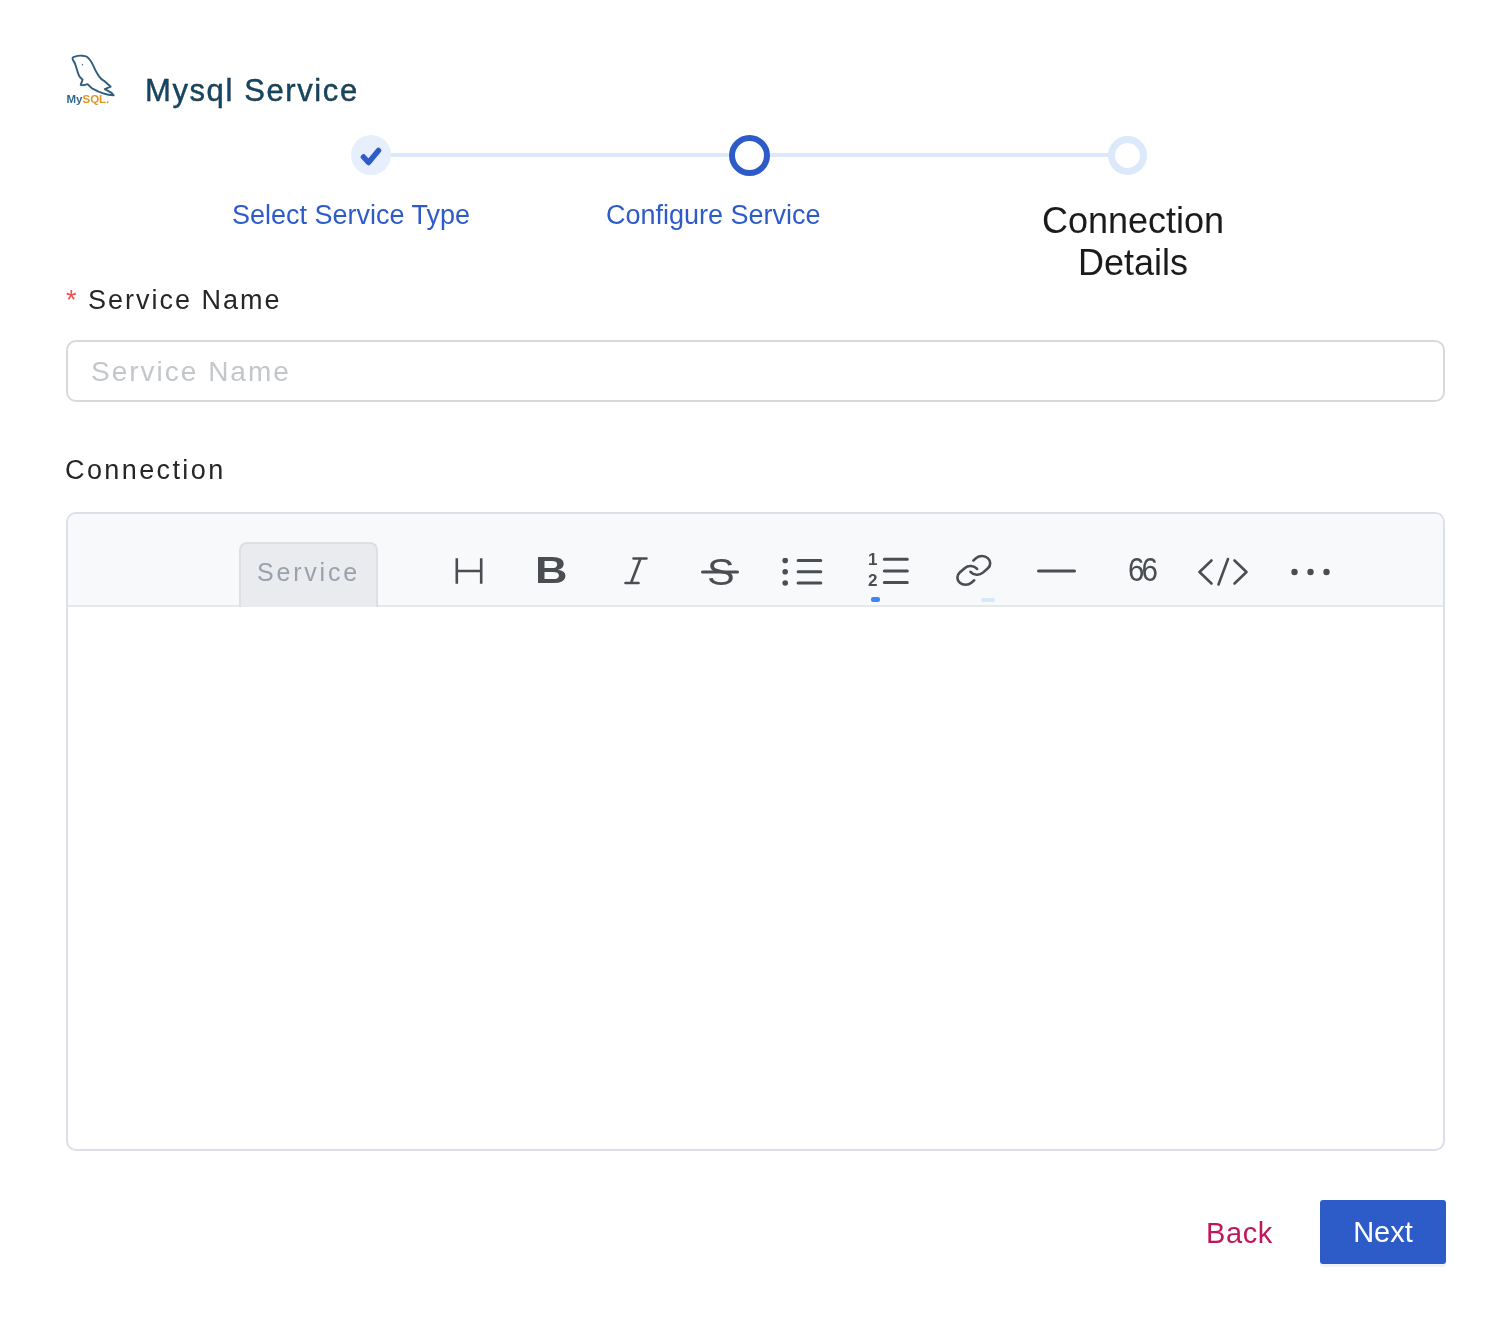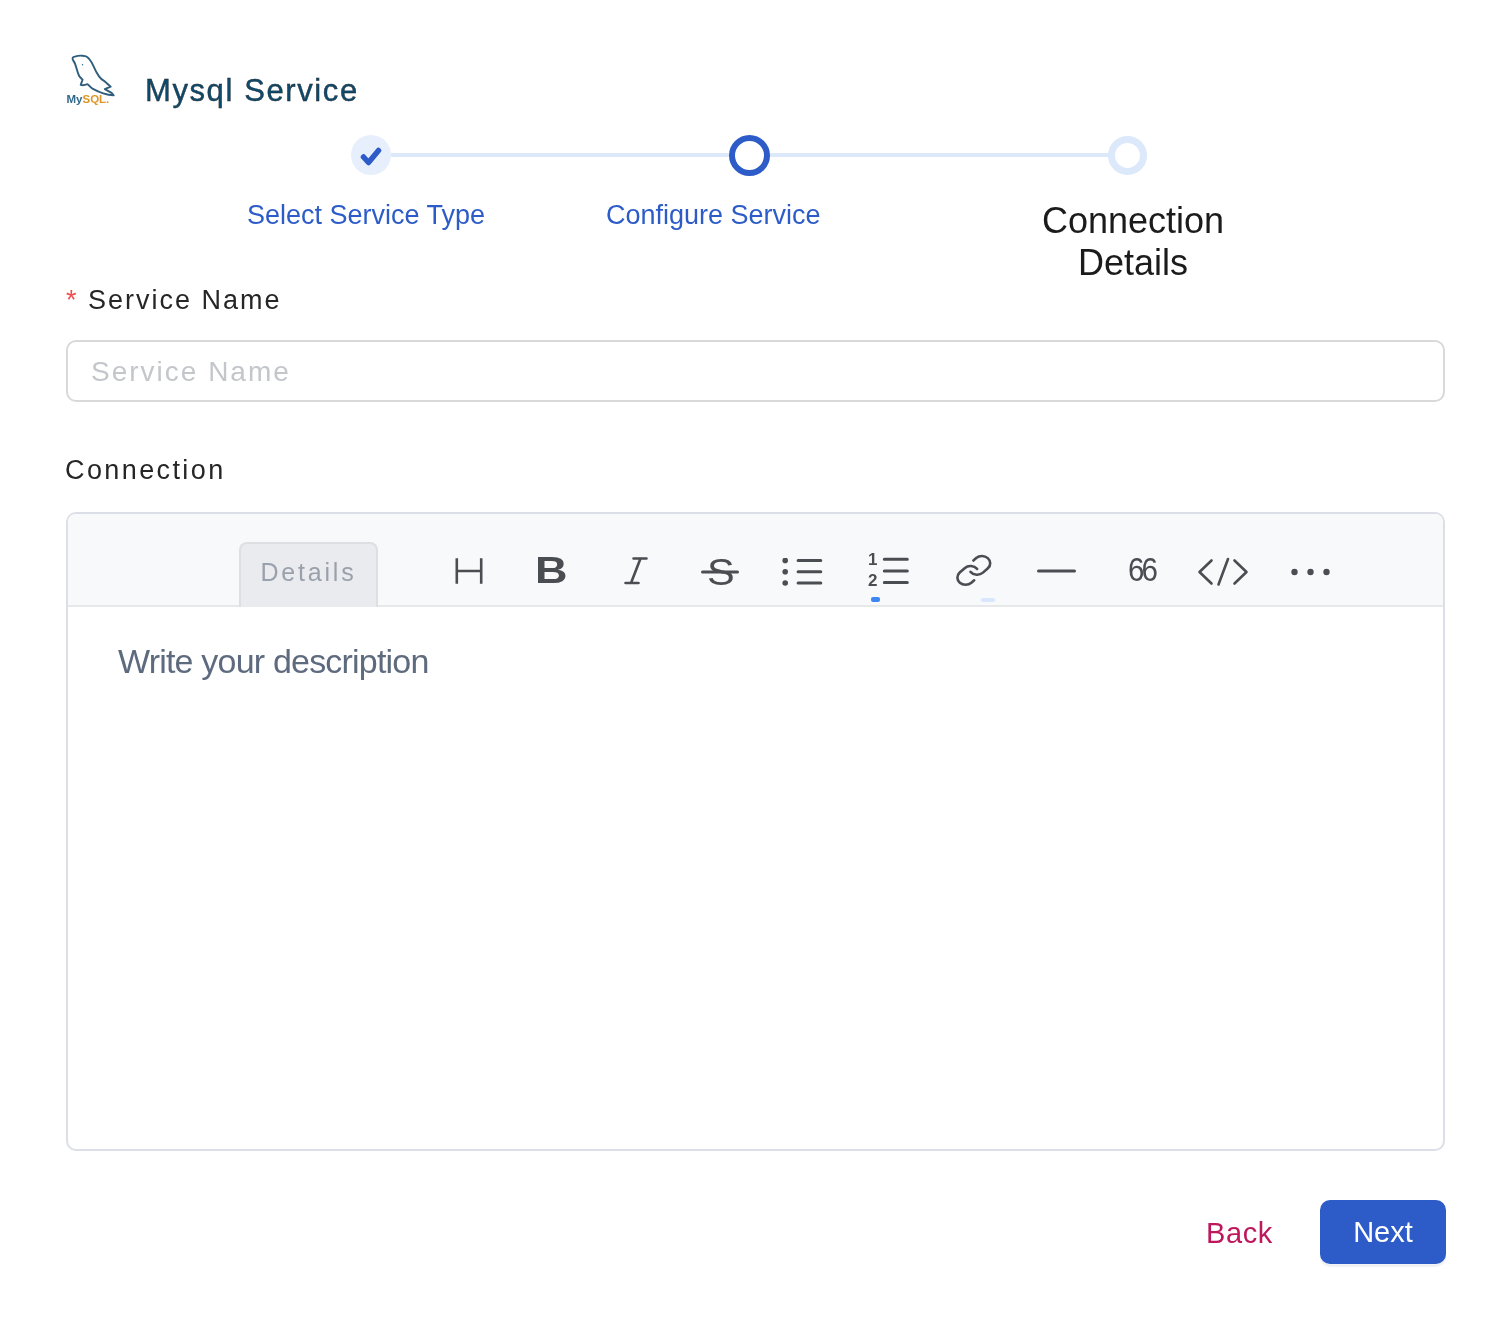--- a/index.html
+++ b/index.html
@@ -25,37 +25,37 @@
 <div class="abs" style="left:769px;top:153px;width:340px;height:4px;background:#dbe9fb;"></div>
 
 <div class="abs" style="left:351px;top:135px;width:40px;height:40px;border-radius:50%;background:#e7effc;">
   <svg width="40" height="40" viewBox="0 0 40 40">
       <path d="M12.5 22 L17.5 27.5 L27.5 15.5" stroke="#2d5cc8" stroke-width="5.5" fill="none" stroke-linecap="round" stroke-linejoin="round"></path>
     </svg>
 </div>
 <div class="abs" style="left:728.5px;top:134.5px;width:41px;height:41px;border-radius:50%;background:#ffffff;border:6.5px solid #2d5cc8;box-sizing:border-box;"></div>
 <div class="abs" style="left:1108px;top:136px;width:39px;height:39px;border-radius:50%;background:#ffffff;border:7px solid #dbe9fb;box-sizing:border-box;"></div>
 
-<div class="abs" style="left:216px;top:200px;width:300px;text-align:center;font-size:27px;color:#2d5cc8;">Select Service Type</div>
+<div class="abs" style="left:232px;top:200px;width:300px;text-align:left;font-size:27px;color:#2d5cc8;">Select Service Type</div>
 <div class="abs" style="left:606px;top:200px;width:300px;text-align:left;font-size:27px;color:#2d5cc8;">Configure Service</div>
 <div class="abs" style="left:983px;top:200px;width:300px;text-align:center;font-size:36px;color:#1b1b1b;">Connection Details</div>
 
 <div class="abs" style="left:66px;top:285px;font-size:27px;color:#262626;letter-spacing:2px;"><span style="color:#f25050;">*</span> Service Name</div>
 <div class="abs" style="left:66px;top:340px;width:1379px;height:62px;border:2px solid #d9d9d9;border-radius:10px;box-sizing:border-box;">
   <div class="abs" style="left:23px;top:14px;font-size:28px;color:#c3c6cb;letter-spacing:2px;">Service Name</div>
 </div>
 
 <div class="abs" style="left:65px;top:455px;font-size:27px;color:#262626;letter-spacing:2.4px;">Connection</div>
 
 <div class="abs" style="left:66px;top:512px;width:1379px;height:639px;border:2px solid #dcdfe8;border-radius:10px;box-sizing:border-box;overflow:hidden;background:#ffffff;">
 
   <div class="abs" style="left:0;top:0;width:1375px;height:93px;background:#f8f9fa;border-bottom:2px solid #e7e8ea;box-sizing:border-box;"></div>
 
   <div class="abs" style="left:171px;top:28px;width:139px;height:65px;background:#e9ebee;border:2px solid #dddfe3;border-bottom:none;border-radius:8px 8px 0 0;box-sizing:border-box;text-align:center;">
-    <div style="margin-top:14px;font-size:25px;color:#9aa1ac;letter-spacing:2.8px;">Details</div>
+    <div style="margin-top:14px;font-size:25px;color:#9aa1ac;letter-spacing:2.8px;">Service</div>
   </div>
 
   <svg class="abs" style="left:386px;top:43px;" width="30" height="28" viewBox="0 0 30 28">
       <g stroke="#4a4d52" stroke-width="2.6" fill="none">
         <path d="M2.8 1.2 V26.8 M27.2 1.2 V26.8 M2.8 14 H27.2"></path>
       </g>
     </svg>
 
   <div class="abs" style="left:467px;top:38.6px;font-size:36px;font-weight:700;color:#4a4d52;line-height:36px;transform:scaleX(1.25);transform-origin:left;">B</div>
 
@@ -114,19 +114,18 @@
       <g fill="#4a4d52">
         <circle cx="5.5" cy="4" r="3.2"></circle>
         <circle cx="21.5" cy="4" r="3.2"></circle>
         <circle cx="37.5" cy="4" r="3.2"></circle>
       </g>
     </svg>
 
   <div class="abs" style="left:803px;top:83px;width:9px;height:5px;background:#3d87f5;border-radius:2px;"></div>
   <div class="abs" style="left:913px;top:84px;width:14px;height:4px;background:#d8e7fd;border-radius:2px;"></div>
 
-  <div class="abs" style="left:50px;top:128px;font-size:34px;line-height:38px;color:#5e6a7e;letter-spacing:-0.8px;">Write your description</div>
 </div>
 
 <div class="abs" style="left:1206px;top:1217px;font-size:29px;color:#be185d;letter-spacing:0.6px;">Back</div>
-<div class="abs" style="left:1320px;top:1200px;width:126px;height:64px;background:#2d5cc8;border-radius:10px;box-shadow:0 3px 0 rgba(5,35,80,0.06);text-align:center;">
+<div class="abs" style="left:1320px;top:1200px;width:126px;height:64px;background:#2d5cc8;border-radius:3px;box-shadow:0 3px 0 rgba(5,35,80,0.06);text-align:center;">
   <div style="margin-top:16px;font-size:29px;color:#ffffff;">Next</div>
 </div>
 
 </body></html>

